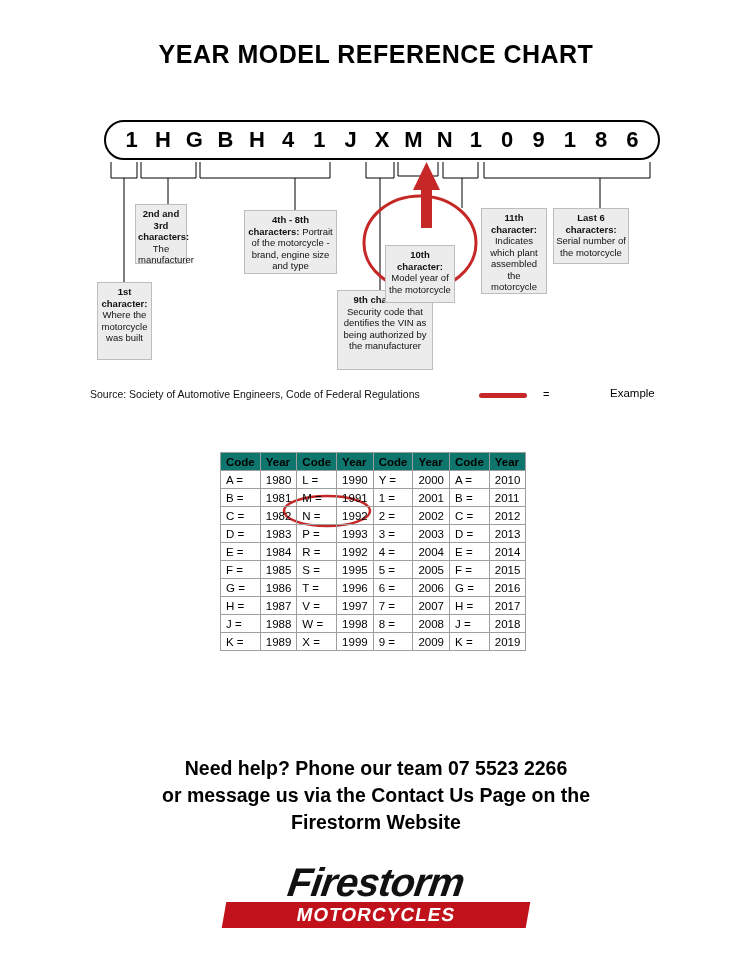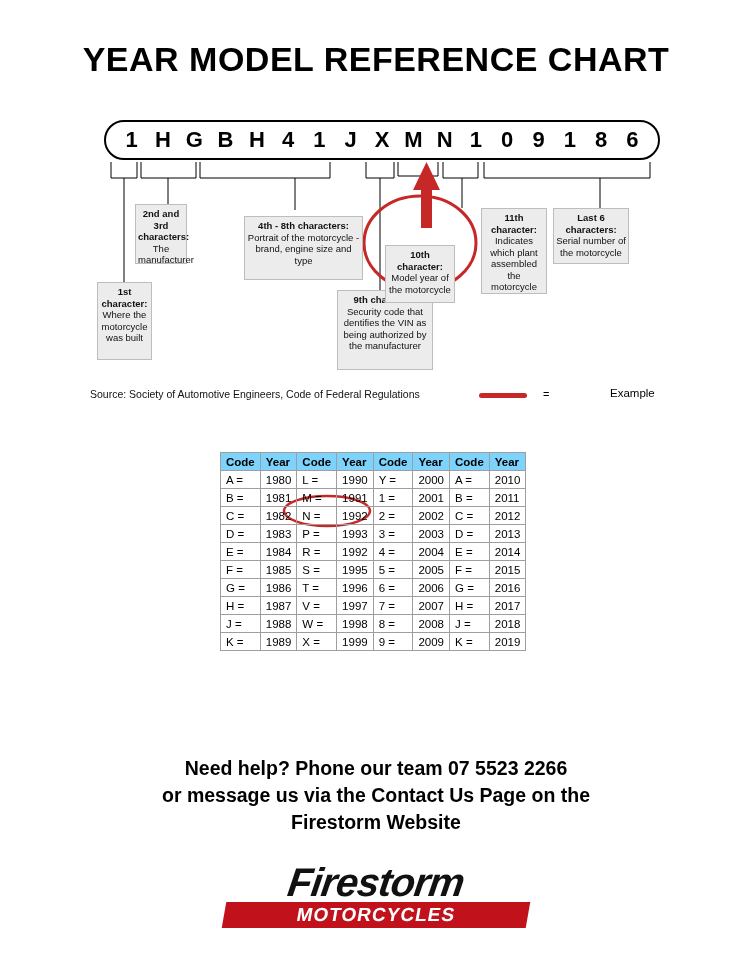--- a/index.html
+++ b/index.html
@@ -16,21 +16,21 @@
     overflow: hidden;
   }
 
   
   .title {
     position: absolute;
     top: 40px;
     left: 0;
     width: 752px;
     text-align: center;
-    font-size: 34px;
+    font-size: 25px;
     font-weight: bold;
     letter-spacing: 0.5px;
   }
 
   
   .vin-box {
     position: absolute;
     top: 120px;
     left: 104px;
     width: 556px;
@@ -117,21 +117,21 @@
   table.codes th, table.codes td {
     border: 1px solid #9e9e9e;
     padding: 2px 5px;
     height: 18px;
     box-sizing: border-box;
     white-space: nowrap;
   }
   table.codes th {
     font-weight: bold;
     text-align: left;
-    background: #7dd3fc;
+    background: #0f766e;
   }
   td.code { text-align: left; width: 34px; }
   td.year { text-align: left; width: 36px; }
 
   
   .footer-text {
     position: absolute;
     top: 755px;
     left: 0;
     width: 752px;
@@ -246,21 +246,21 @@
 <div class="callout" style="top:282px; left:97px; width:55px; height:78px;">
   <b>1st character:</b>
   <span>Where the motorcycle was built</span>
 </div>
 
 <div class="callout" style="top:204px; left:135px; width:52px; height:60px;">
   <b>2nd and 3rd characters:</b>
   <span>The manufacturer</span>
 </div>
 
-<div class="callout" style="top:216px; left:244px; width:119px; height:64px;">
+<div class="callout" style="top:210px; left:244px; width:93px; height:64px;">
   <b>4th - 8th characters:</b>
   <span>Portrait of the motorcycle - brand, engine size and type</span>
 </div>
 
 <div class="callout" style="top:290px; left:337px; width:96px; height:80px;">
   <b>9th character:</b>
   <span>Security code that dentifies the VIN as being authorized by the manufacturer</span>
 </div>
 
 <div class="callout" style="top:216px; left:385px; width:70px; height:58px;margin-top:29px;">

